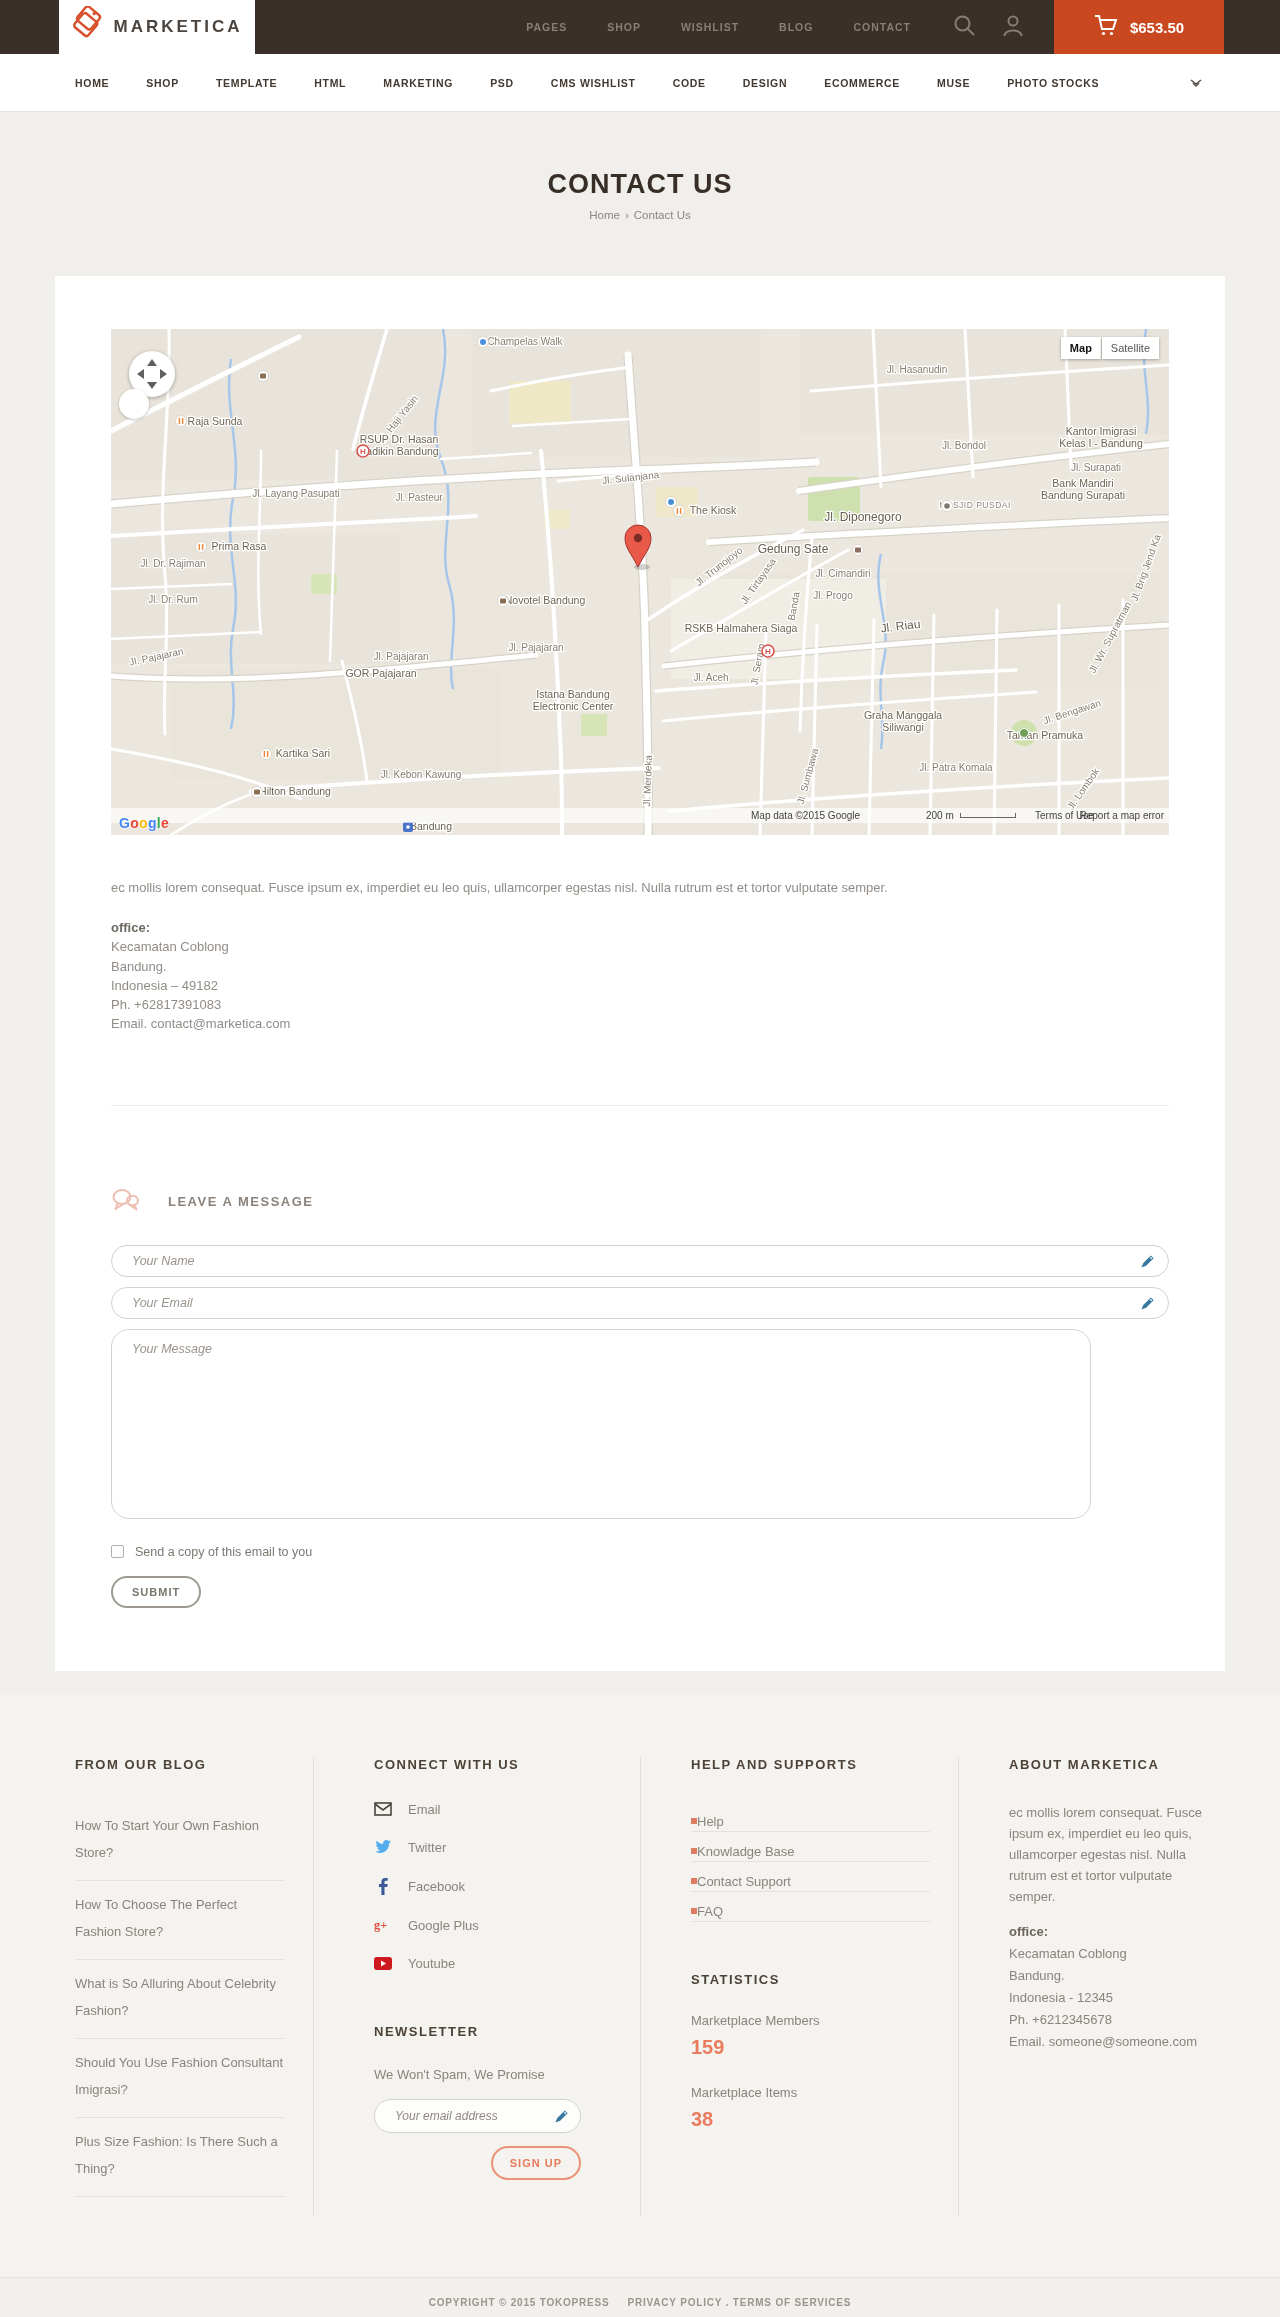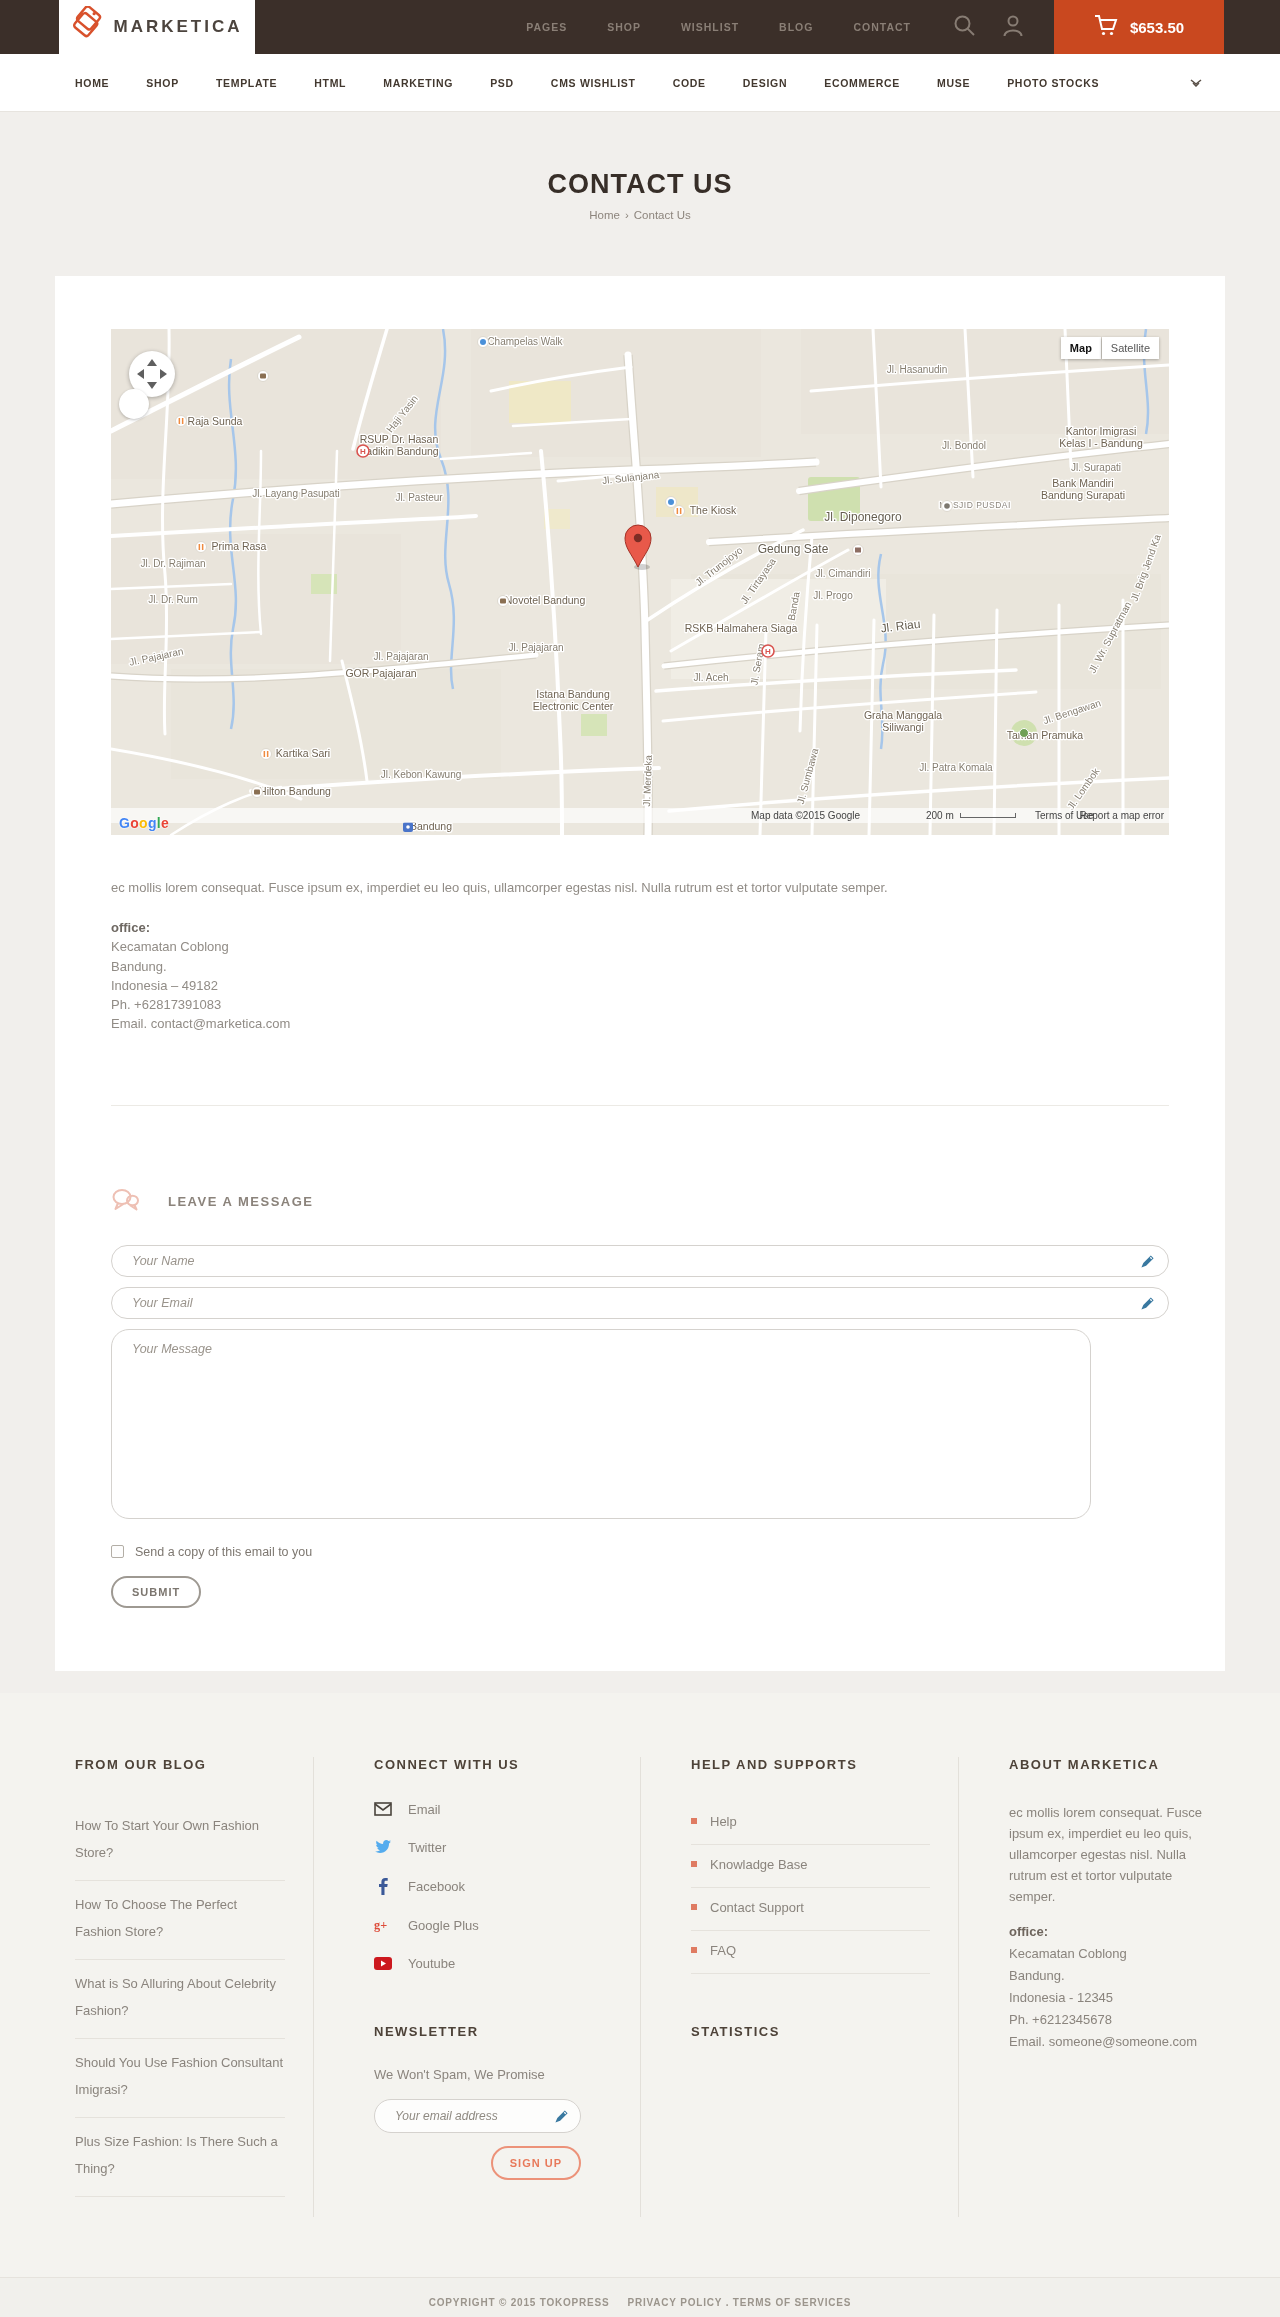--- a/index.html
+++ b/index.html
@@ -88,21 +88,21 @@
   .connect-list .cicon { width:18px; display:flex; justify-content:center; }
   .news-head { margin-top:53px; margin-bottom:0; }
   .news-tag { margin-top:28px; font-size:13px; color:#8a847d; }
   .news-input-wrap { position:relative; margin-top:17px; width:207px; }
   .news-input-wrap input { width:207px; height:34px; border:1.5px solid #d5d2ce; border-radius:17px; padding:0 32px 0 20px; font-size:12px; font-style:italic; color:#6d6862; background:#fdfdfc; outline:none; font-family:"Liberation Sans", sans-serif; }
   .news-input-wrap input::placeholder { color:#8f8a82; }
   .news-input-wrap .pen { right:12px; top:10px; }
   .signup-row { width:207px; display:flex; justify-content:flex-end; }
   .signup-btn { margin-top:13px; background:transparent; border:2px solid #ec9279; border-radius:17px; padding:9px 17px; font-size:11px; font-weight:bold; letter-spacing:1px; color:#e8795a; cursor:pointer; font-family:"Liberation Sans", sans-serif; }
   .help-list { list-style:none; }
-  .help-list li { display:flex; align-items:center; gap:13px; font-size:13px; color:#8a847d; padding:12px 0 15px; border-bottom:1px solid #e5e2dc; cursor:pointer; }
+  .help-list li { display:flex; align-items:center; font-size:13px; color:#8a847d; padding:12px 0 2px; border-bottom:1px solid #e5e2dc; cursor:pointer; }
   .bullet { width:6px; height:6px; background:#df7b62; flex:0 0 auto; }
   .stats-head { margin-top:50px; margin-bottom:0; }
   .stat-label { margin-top:26px; font-size:13px; color:#8a847d; }
   .stat-value { margin-top:8px; font-size:20px; font-weight:bold; color:#e97c5e; }
   .about-text { font-size:13px; line-height:21px; color:#8a847d; }
   .about-office { margin-top:14px; font-size:13px; line-height:22px; color:#8a847d; }
   .about-office .office-h { color:#6e655d; }
   .copyright { border-top:1px solid #e6e3dd; background:#f1f0ec; height:55px; text-align:center; padding-top:19px; font-size:10px; font-weight:bold; letter-spacing:.8px; color:#9b958c; }
   .copyright .cr-link { cursor:pointer; }
   .copyright .gap { display:inline-block; width:18px; }
@@ -570,20 +570,26 @@
           <li>
             <span class="bullet"></span>
             <span>Contact Support</span>
           </li>
           <li>
             <span class="bullet"></span>
             <span>FAQ</span>
           </li>
         </ul>
       <div class="fhead stats-head">STATISTICS</div>
+      <div id="stats-list">
+          <div class="stat-label">Marketplace Members</div>
+          <div class="stat-value">159</div>
+          <div class="stat-label">Marketplace Items</div>
+          <div class="stat-value">38</div>
+        </div>
     </div>
 
     <div class="fcol fc4">
       <div class="fhead">ABOUT MARKETICA</div>
       <p class="about-text">ec mollis lorem consequat. Fusce ipsum ex, imperdiet eu leo quis, ullamcorper egestas nisl. Nulla rutrum est et tortor vulputate semper.</p>
       <div class="about-office">
         <div class="office-h">office:</div>
         <div id="about-office-lines">
             <div>Kecamatan Coblong</div>
             <div>Bandung.</div>

